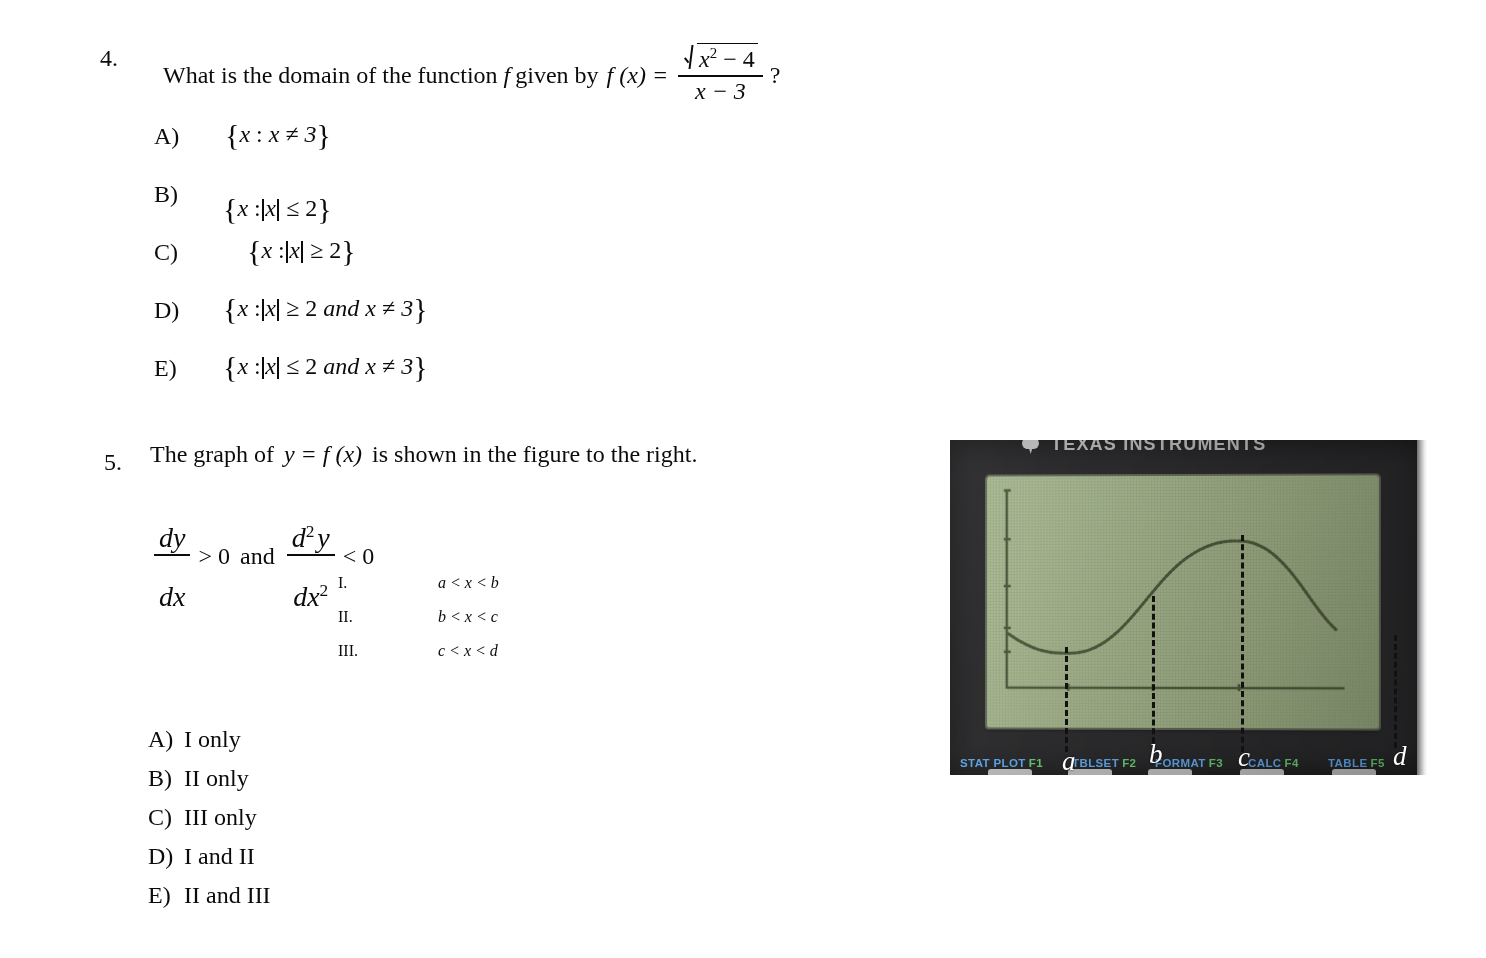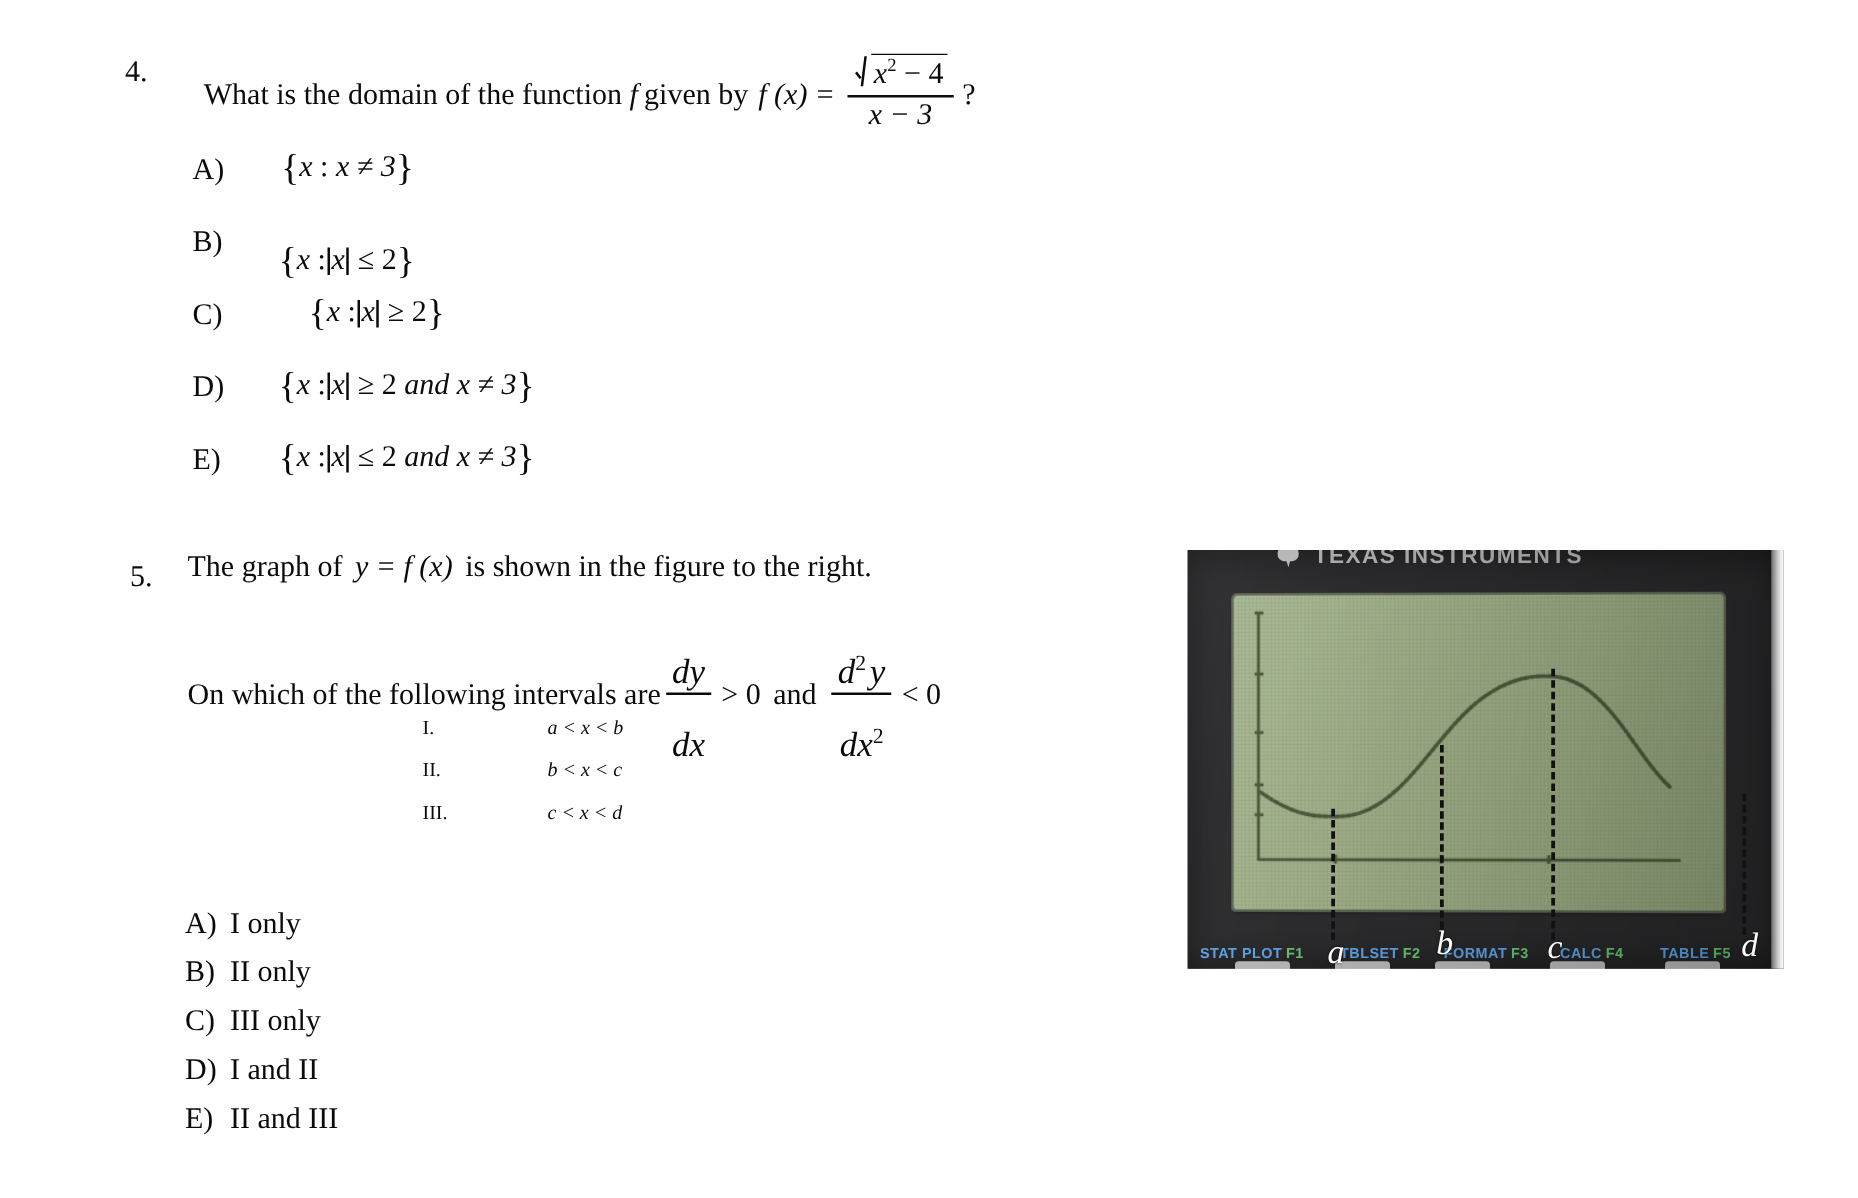--- a/index.html
+++ b/index.html
@@ -423,21 +423,20 @@
 
   <div class="num-label" id="q5-number">5.</div>
 
   <div id="q5-line1">
     <span>The graph of</span>
     <span class="it" style="padding:0 4px;">y = f (x)</span>
     <span>is shown in the figure to the right.</span>
   </div>
 
   <div id="q5-line2">
-    <span>On which of the following intervals are</span>
 
     <span class="frac small">
       <span class="numer it">dy</span>
       <span class="bar"></span>
       <span class="denom it">dx</span>
     </span>
     <span style="padding:0 4px;">&gt; 0</span>
 
     <span style="padding:0 8px 0 6px;">and</span>
 

